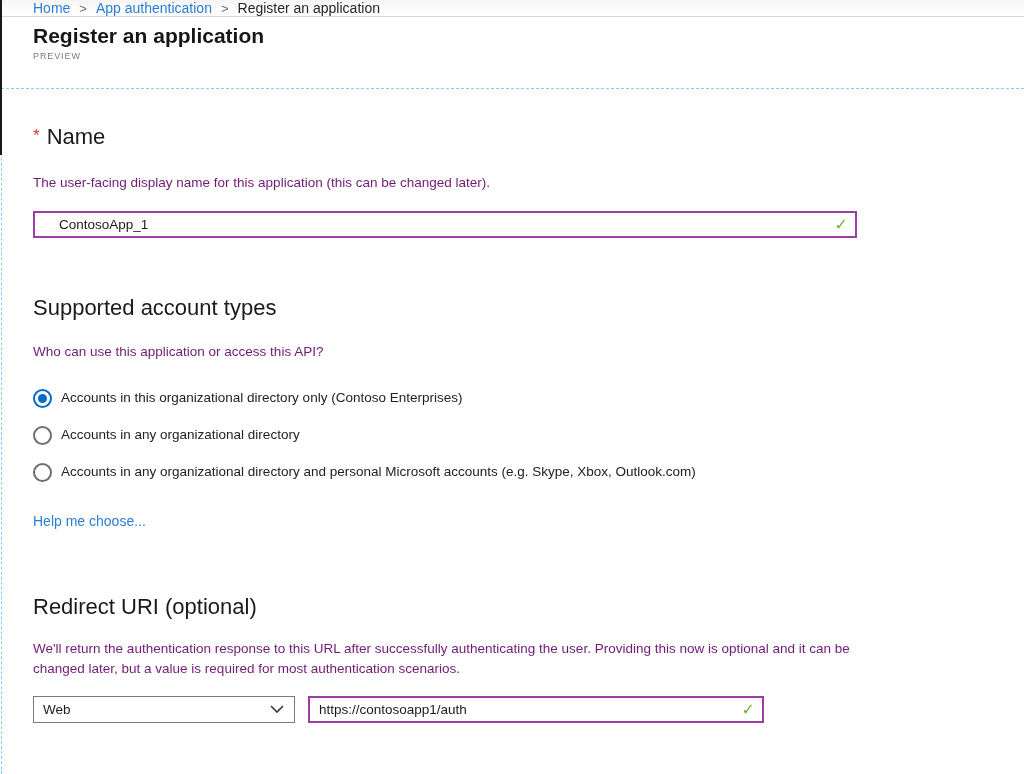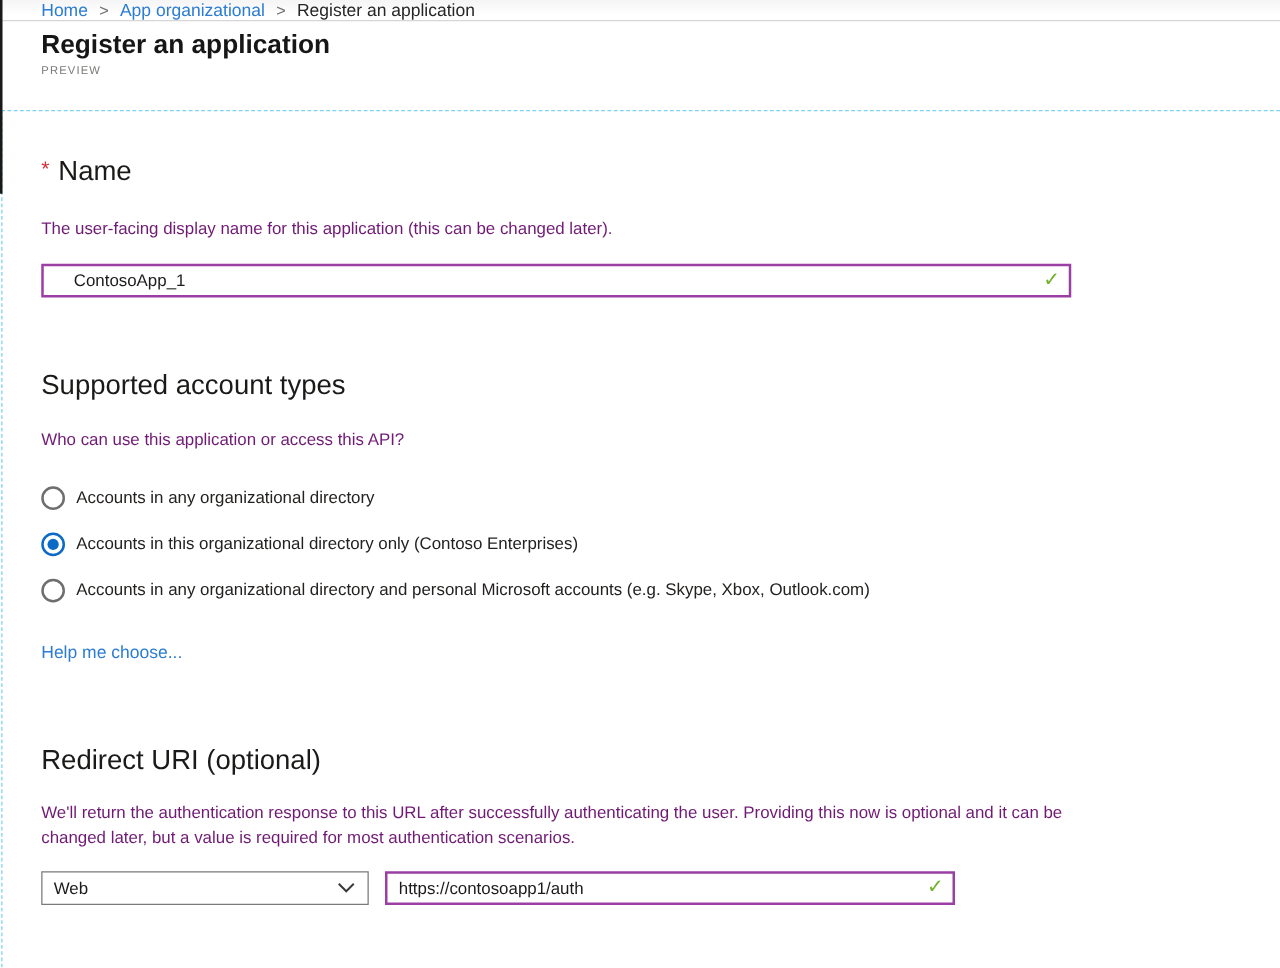--- a/index.html
+++ b/index.html
@@ -78,21 +78,21 @@
   .chev{display:flex;align-items:center;}
 </style>
 </head>
 <body>
 
 <div class="left-edge"></div>
 
 <div class="topbar">
   <span class="crumb-link">Home</span>
   <span class="crumb-sep">&gt;</span>
-  <span class="crumb-link">App organizational</span>
+  <span class="crumb-link">App authentication</span>
   <span class="crumb-sep">&gt;</span>
   <span class="crumb-current">Register an application</span>
 </div>
 
 <div class="page-header">
   <div class="page-title">Register an application</div>
   <div class="preview-badge">PREVIEW</div>
 </div>
 
 <div class="content">
@@ -103,27 +103,27 @@
 
   <div class="input-wrap">
     <input type="text" class="text-input" id="name-input" value="ContosoApp_1" style="">
     <span class="valid-check">✓</span>
   </div>
 
   <h2 class="section-heading" id="account-heading">Supported account types</h2>
   <p class="desc" id="account-question">Who can use this application or access this API?</p>
 
   <div class="radio-group">
+    <div class="radio-row selected">
+      <span class="radio"></span>
+      <span class="radio-label">Accounts in this organizational directory only (Contoso Enterprises)</span>
+    </div>
     <div class="radio-row">
       <span class="radio"></span>
       <span class="radio-label">Accounts in any organizational directory</span>
-    </div>
-    <div class="radio-row selected">
-      <span class="radio"></span>
-      <span class="radio-label">Accounts in this organizational directory only (Contoso Enterprises)</span>
     </div>
     <div class="radio-row">
       <span class="radio"></span>
       <span class="radio-label">Accounts in any organizational directory and personal Microsoft accounts (e.g. Skype, Xbox, Outlook.com)</span>
     </div>
   </div>
 
   <span class="help-link">Help me choose...</span>
 
   <h2 class="section-heading" id="redirect-heading">Redirect URI (optional)</h2>

